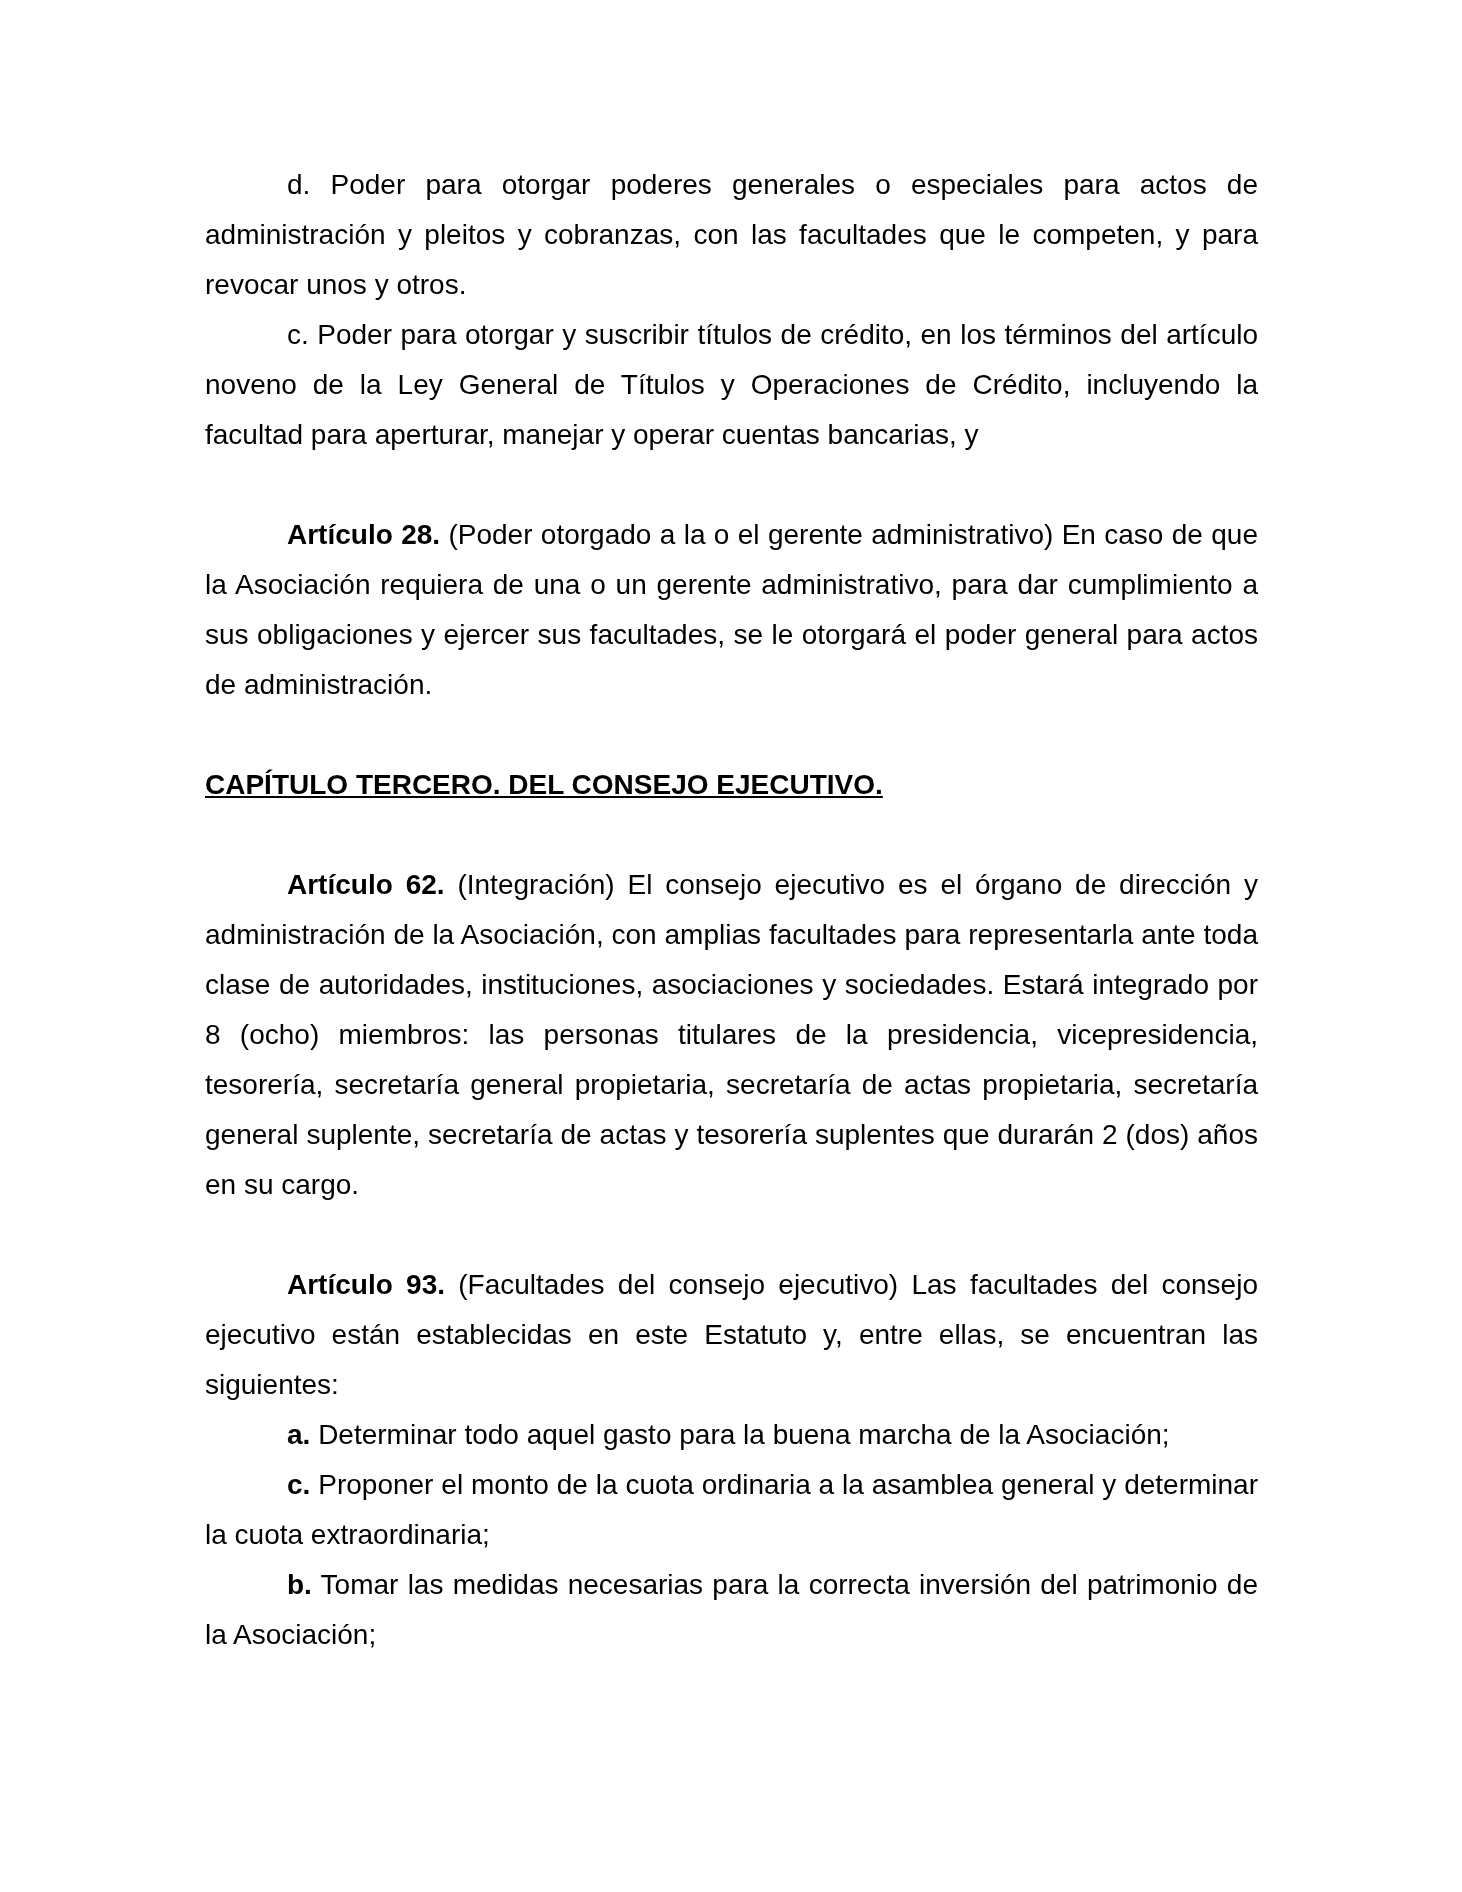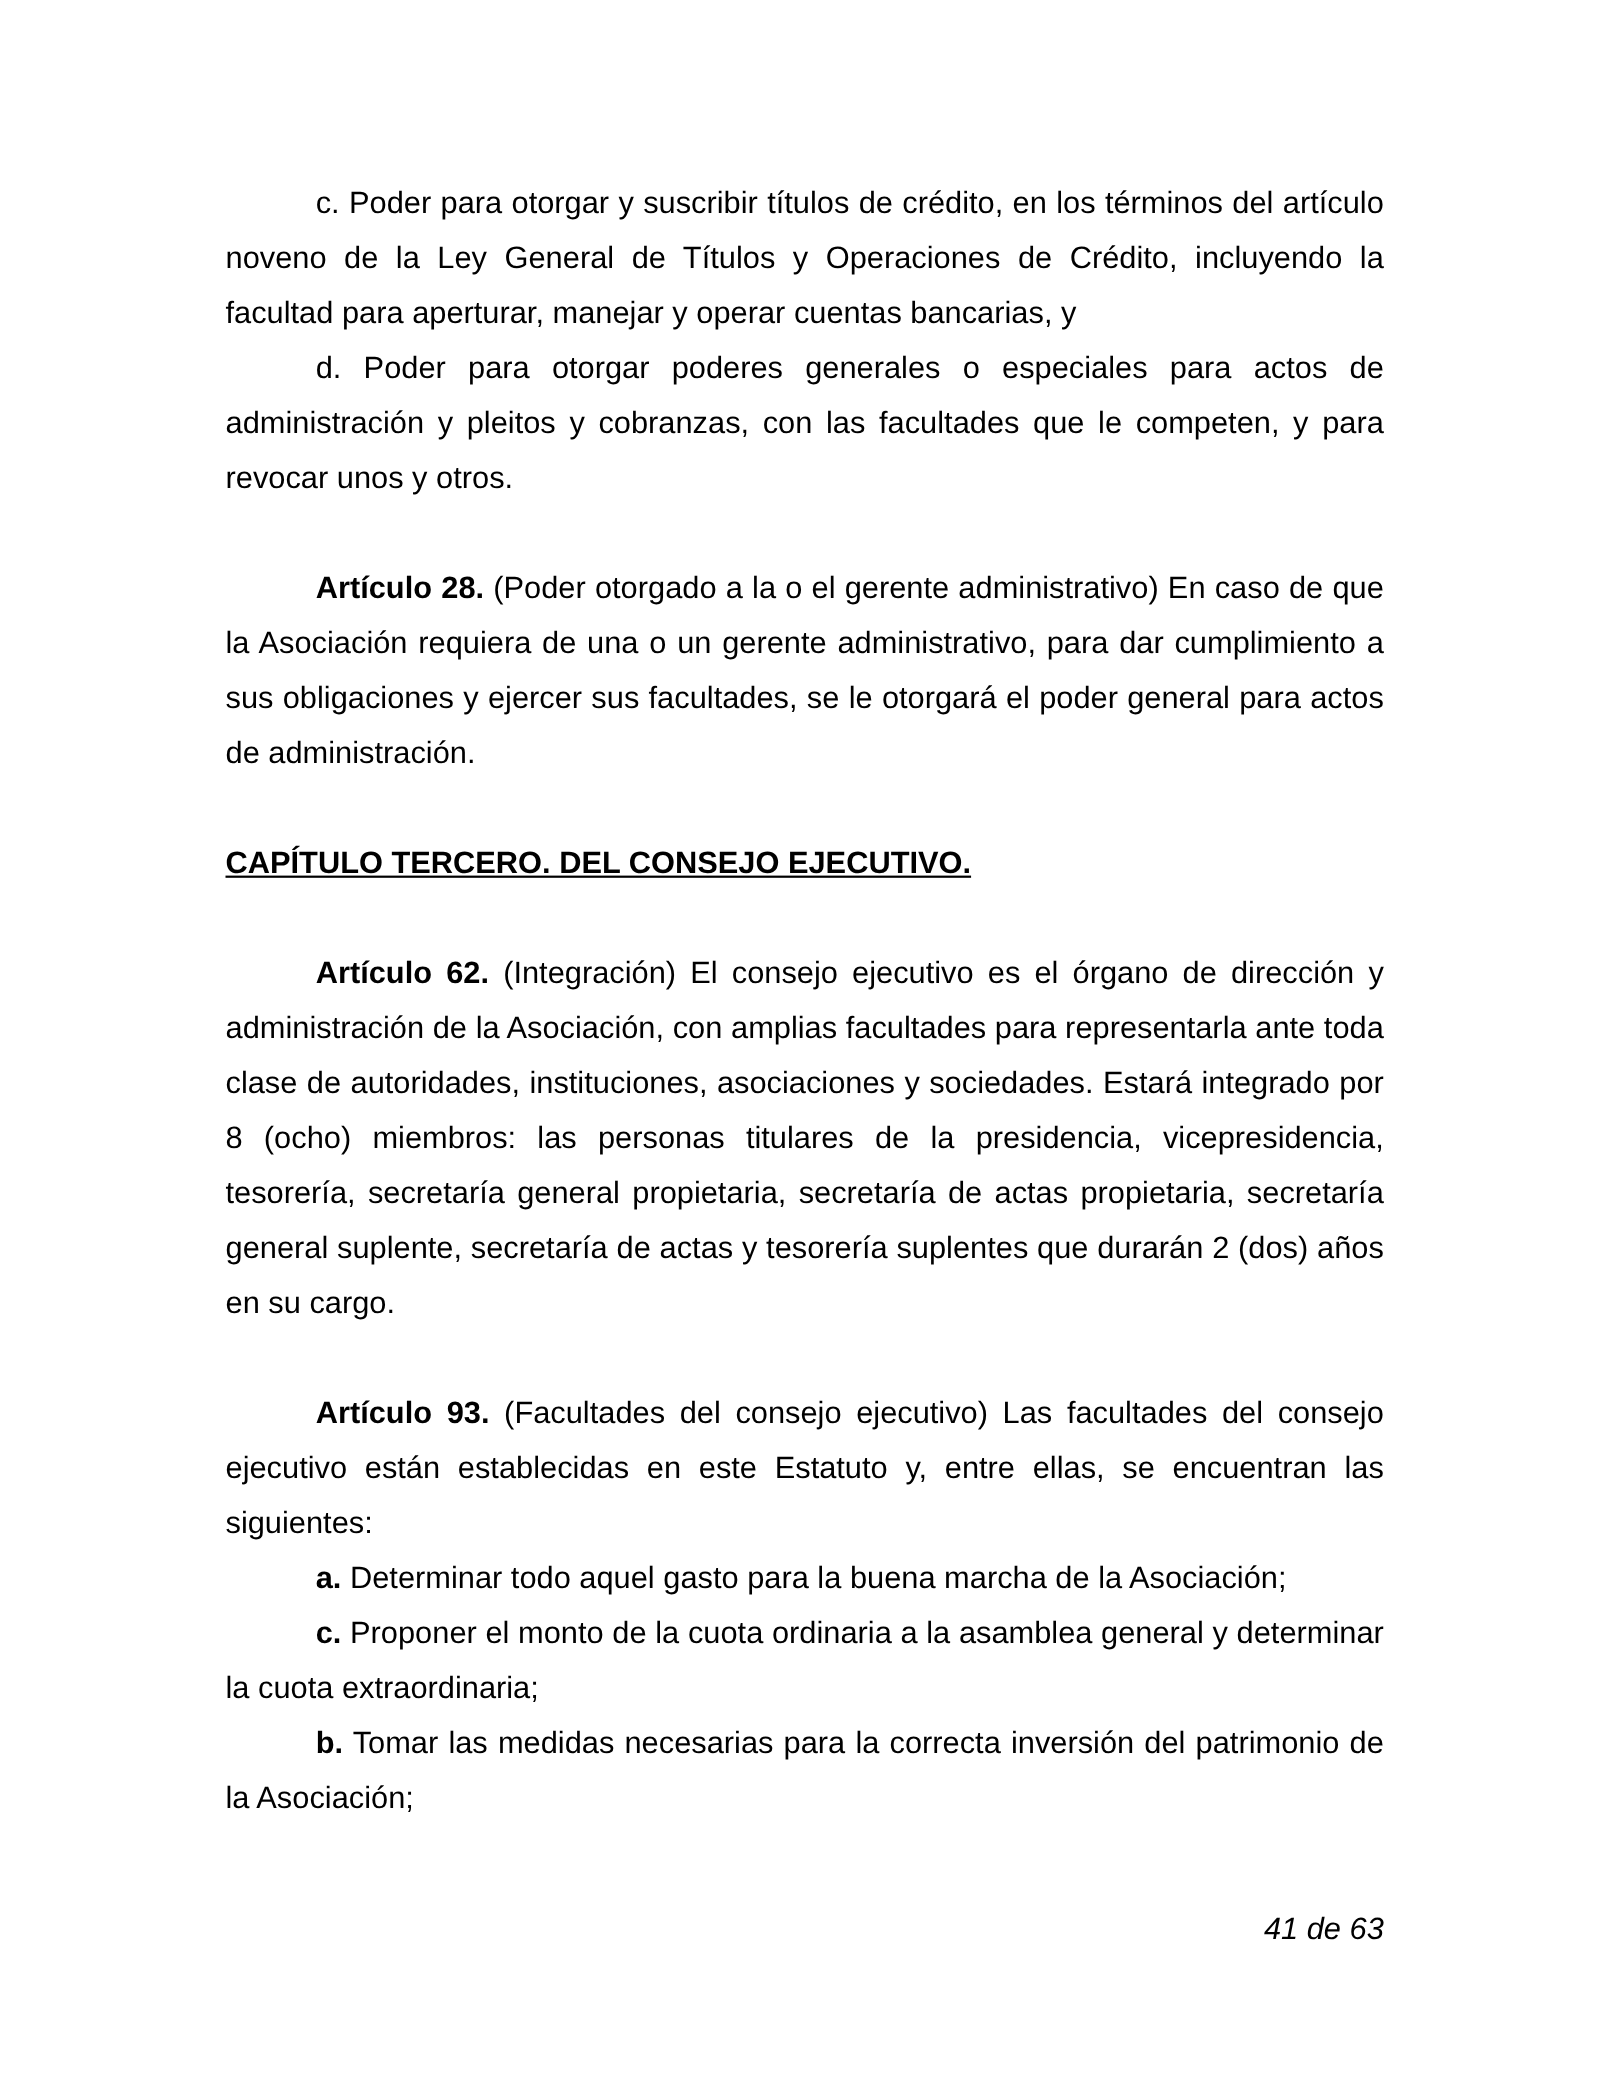--- a/index.html
+++ b/index.html
@@ -50,35 +50,34 @@
       text-align: right;
       font-style: italic;
     }
   </style>
 </head>
 <body>
 
 <div class="page">
   <div class="content">
 
+    <p class="para"><span class="b"></span><span>d. Poder para otorgar poderes generales o especiales para actos de administración y pleitos y cobranzas, con las facultades que le competen, y para revocar unos y otros.</span></p>
+
     <p class="para"><span class="b"></span><span>c. Poder para otorgar y suscribir títulos de crédito, en los términos del artículo noveno de la Ley General de Títulos y Operaciones de Crédito, incluyendo la facultad para aperturar, manejar y operar cuentas bancarias, y</span></p>
-
-    <p class="para"><span class="b"></span><span>d. Poder para otorgar poderes generales o especiales para actos de administración y pleitos y cobranzas, con las facultades que le competen, y para revocar unos y otros.</span></p>
 
     <p class="para gap-before"><span class="b">Artículo 28.</span><span> (Poder otorgado a la o el gerente administrativo) En caso de que la Asociación requiera de una o un gerente administrativo, para dar cumplimiento a sus obligaciones y ejercer sus facultades, se le otorgará el poder general para actos de administración.</span></p>
 
     <p class="chapter-heading"><span>CAPÍTULO TERCERO. DEL CONSEJO EJECUTIVO.</span></p>
 
     <p class="para gap-before"><span class="b">Artículo 62.</span><span> (Integración) El consejo ejecutivo es el órgano de dirección y administración de la Asociación, con amplias facultades para representarla ante toda clase de autoridades, instituciones, asociaciones y sociedades. Estará integrado por 8 (ocho) miembros: las personas titulares de la presidencia, vicepresidencia, tesorería, secretaría general propietaria, secretaría de actas propietaria, secretaría general suplente, secretaría de actas y tesorería suplentes que durarán 2 (dos) años en su cargo.</span></p>
 
     <p class="para gap-before"><span class="b">Artículo 93.</span><span> (Facultades del consejo ejecutivo) Las facultades del consejo ejecutivo están establecidas en este Estatuto y, entre ellas, se encuentran las siguientes:</span></p>
 
 
     <p class="para"><span class="b">a.</span><span> Determinar todo aquel gasto para la buena marcha de la Asociación;</span></p>
 
     <p class="para"><span class="b">c.</span><span> Proponer el monto de la cuota ordinaria a la asamblea general y determinar la cuota extraordinaria;</span></p>
 
     <p class="para"><span class="b">b.</span><span> Tomar las medidas necesarias para la correcta inversión del patrimonio de la Asociación;</span></p>
 
   </div>
 
-  <div class="page-footer"><span>41 de 63</span></div>
 </div>
 
 </body></html>

